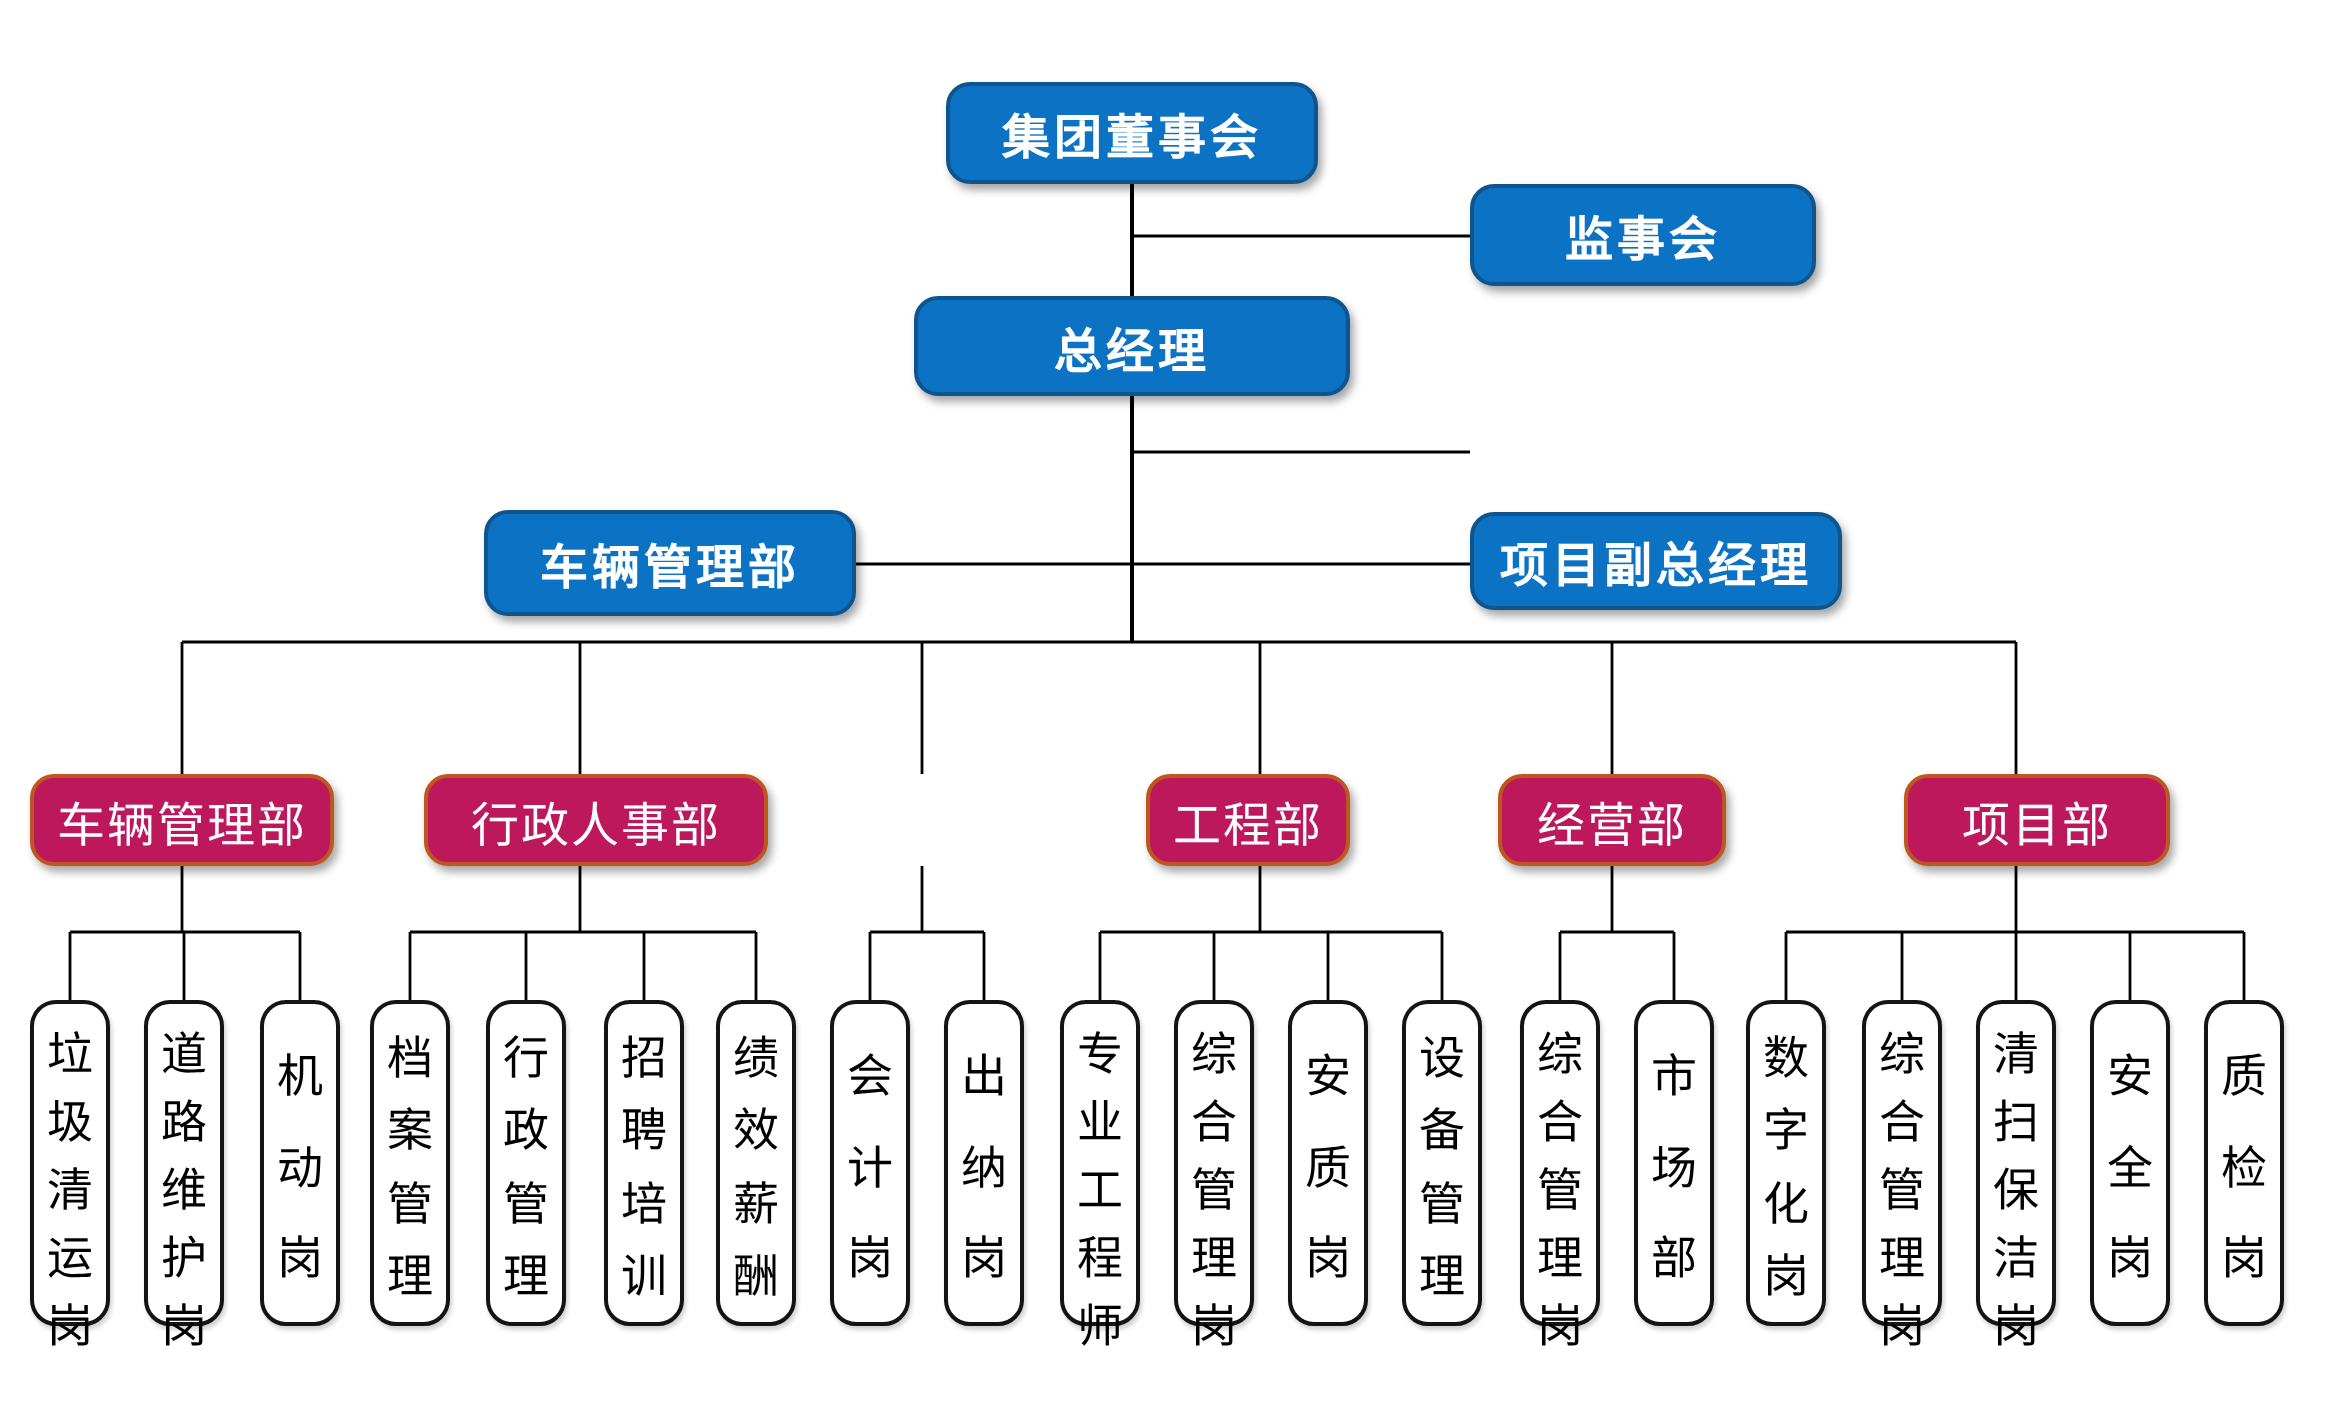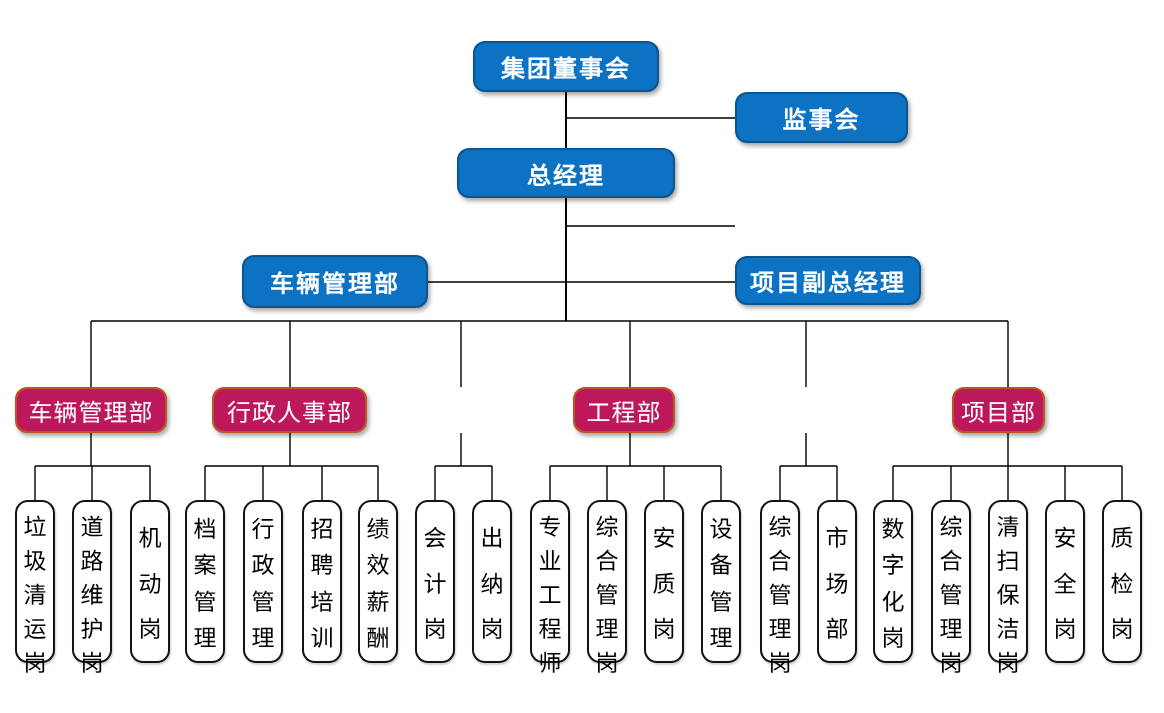--- a/index.html
+++ b/index.html
@@ -155,27 +155,30 @@
     <span>车辆管理部</span>
   </div>
 
   <div class="node blue" style="left:735px; top:256px; width:186px; height:49px">
     <span>项目副总经理</span>
   </div>
 
   <div class="node orange" style="left:15px; top:387px; width:152px; height:46px">
     <span>车辆管理部</span>
   </div>
-  <div class="node orange" style="left:212px; top:387px; width:155px; height:46px">
+  <div class="node orange" style="left:212px; top:387px; width:172px; height:46px">
     <span>行政人事部</span>
   </div>
   <div class="node orange" style="left:573px; top:387px; width:102px; height:46px">
     <span>工程部</span>
   </div>
-  <div class="node orange" style="left:952px; top:387px; width:93px; height:46px">
+  <div class="node orange" style="left:749px; top:387px; width:114px; height:46px">
+    <span>经营部</span>
+  </div>
+  <div class="node orange" style="left:952px; top:387px; width:133px; height:46px">
     <span>项目部</span>
   </div>
 
   <div class="node post" style="left:15px; top:500px; width:40px; height:163px">
     <div class="vtext">
         <span>垃</span>
         <span>圾</span>
         <span>清</span>
         <span>运</span>
         <span>岗</span>

